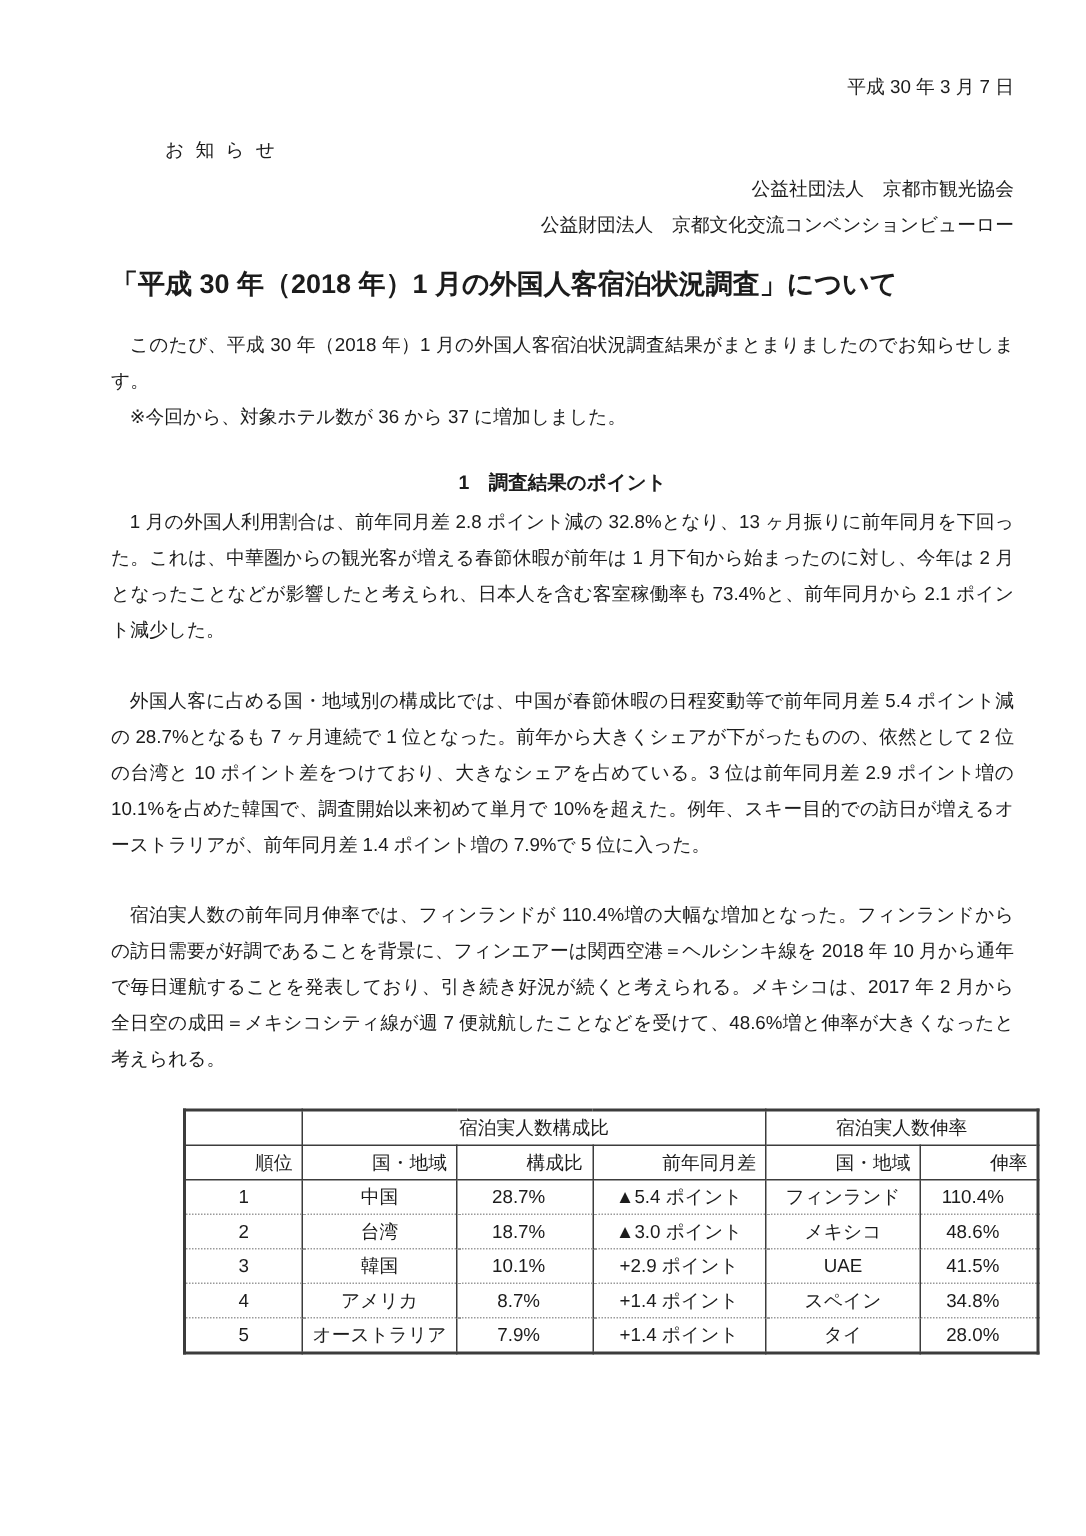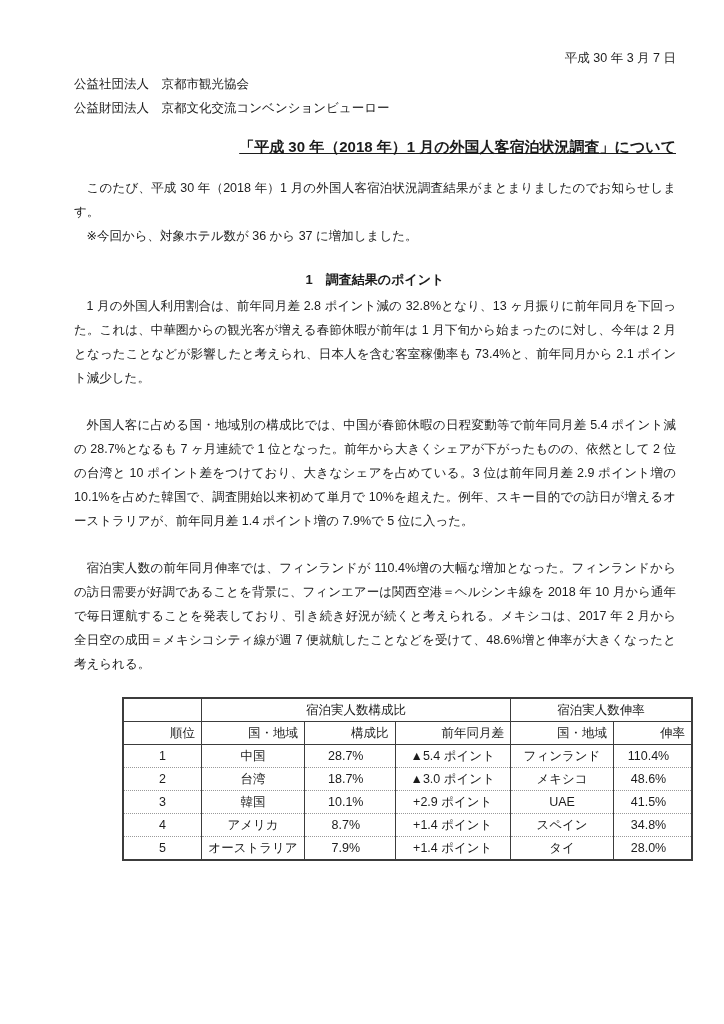--- a/index.html
+++ b/index.html
@@ -12,28 +12,27 @@
     color: #1c1c1c;
     font-family: "Liberation Sans", "DejaVu Sans", sans-serif;
     font-size: 12.5px;
     line-height: 24px;
     padding: 46px 60px 0 62px;
     overflow: hidden;
     margin-left: 12px;
   }
   .date-line { text-align: right; }
   .notice { margin-top: 18px; margin-left: 36px; letter-spacing: 2px; }
-  .orgs { text-align: left; margin-top: 2px; }
+  .orgs { text-align: right; margin-top: 2px; }
   .doc-title {
     margin: 14px 0 16px 0;
-    text-align: right;
-    font-size: 15px;
+    text-align: left;
+    font-size: 18px;
     font-weight: bold;
     line-height: 26px;
-    text-decoration: underline;
   }
   .para { margin: 0; text-align: justify; }
   .indent { text-indent: 1em; }
   .gap-top { margin-top: 23px; }
   .sec-heading {
     margin: 20px 0 2px 0;
     font-size: 13px;
     font-weight: bold;
     line-height: 24px;
     text-align: center;
@@ -68,20 +67,21 @@
   table.results tbody tr + tr td { border-top: 1px dotted #9a9a9a; }
   table.results td.num { text-align: center; padding-right: 14px; }
 </style>
 </head>
 <body>
 
 <div class="page">
 
   <div class="date-line">平成 30 年 3 月 7 日</div>
 
+  <div class="notice">お 知 ら せ</div>
 
   <div class="orgs">
     <div>公益社団法人　京都市観光協会</div>
     <div>公益財団法人　京都文化交流コンベンションビューロー</div>
   </div>
 
   <h1 class="doc-title">「平成 30 年（2018 年）1 月の外国人客宿泊状況調査」について</h1>
 
   <div>
     <p class="para indent">このたび、平成 30 年（2018 年）1 月の外国人客宿泊状況調査結果がまとまりましたのでお知らせします。</p>

